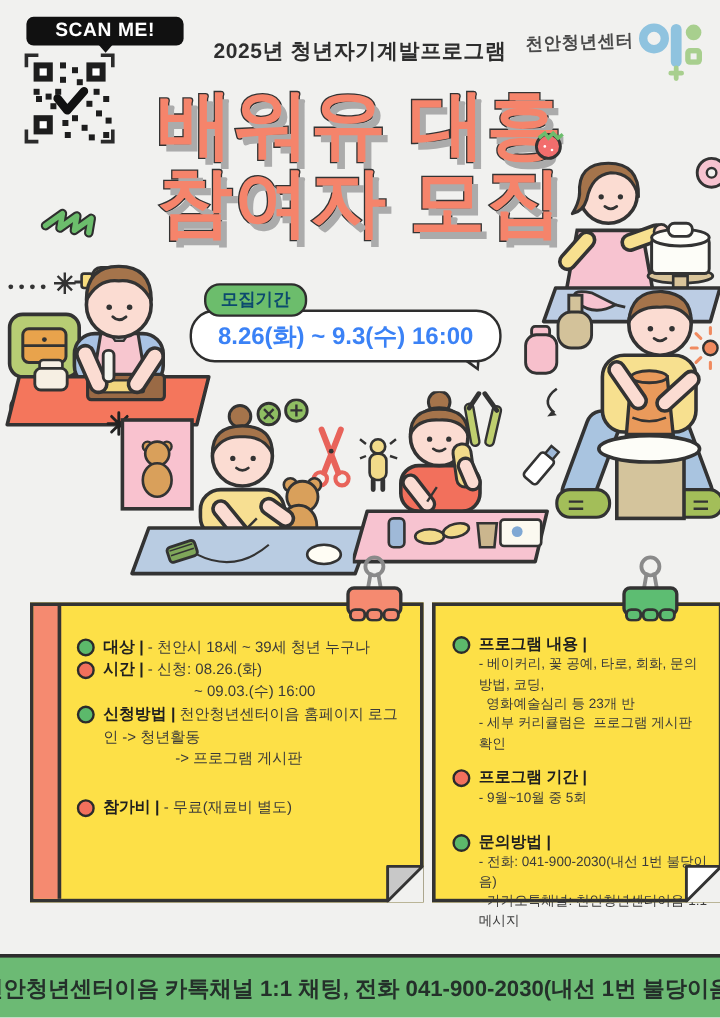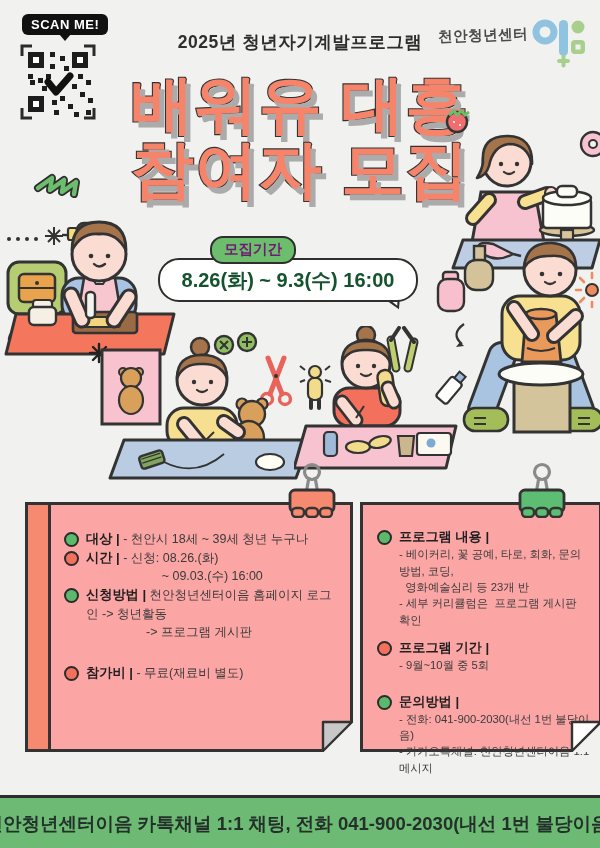--- a/index.html
+++ b/index.html
@@ -2,49 +2,49 @@
 <html><head>
 <meta charset="utf-8">
 <style>
   html,body{margin:0;padding:0;}
   body{font-family:"Liberation Sans",sans-serif;background:#d8d8d8;}
   #poster{position:relative;width:600px;height:848px;background:#F1F1EF;overflow:hidden;margin:0 auto;}
   .abs{position:absolute;}
 
   
   .scan-tag{position:absolute;left:22px;top:14px;background:#111;color:#fff;font-weight:bold;
-    font-size:13px;padding:3px 9px;border-radius:6px;letter-spacing:.5px;}
+    font-size:16px;padding:3px 24px;border-radius:6px;letter-spacing:.5px;}
   .scan-tag:after{content:"";position:absolute;left:50%;bottom:-6px;margin-left:-6px;
     border-left:6px solid transparent;border-right:6px solid transparent;border-top:7px solid #111;}
   .subtitle{position:absolute;left:0;right:0;top:30px;text-align:center;font-size:17.5px;
     font-weight:700;color:#2e2e2e;letter-spacing:.5px;}
   .org-name{position:absolute;right:72px;top:26px;font-size:14.5px;font-weight:800;color:#4a4a4a;
     transform:rotate(-2deg);letter-spacing:.5px;}
 
   
   .main-title{position:absolute;left:0;right:0;top:72px;text-align:center;
     font-size:63px;font-weight:800;line-height:1.03;letter-spacing:1px;color:#F5846B;
     -webkit-text-stroke:2.2px #333;paint-order:stroke fill;
     text-shadow:5px 6px 0 #ABABAB;}
 
   
-  .recruit-badge{position:absolute;left:170px;top:236px;background:#6CBD6C;color:#701a75;
+  .recruit-badge{position:absolute;left:170px;top:236px;background:#6CBD6C;color:#0c4a6e;
     border:2.2px solid #2e2e2e;border-radius:13px;font-size:14.5px;font-weight:800;
-    padding:2px 12px 3px;z-index:6;margin-left:40px;}
+    padding:2px 12px 3px;z-index:6;}
   .recruit-bubble{position:absolute;left:158px;top:258px;width:256px;height:40px;background:#fff;
     border:2.6px solid #2e2e2e;border-radius:21px;display:flex;align-items:center;justify-content:center;
-    font-size:20px;font-weight:800;color:#14532d;z-index:5;}
+    font-size:20px;font-weight:800;color:#3b82f6;z-index:5;}
   .bubble-tail{position:absolute;left:388px;top:296px;width:0;height:0;z-index:4;
     border-left:8px solid transparent;border-right:8px solid transparent;border-top:14px solid #2e2e2e;
     transform:rotate(-25deg);}
   .bubble-tail:after{content:"";position:absolute;left:-5px;top:-14px;
     border-left:5px solid transparent;border-right:5px solid transparent;border-top:10px solid #fff;}
 
   
-  .card{position:absolute;top:502px;height:250px;background:#fca5a5;border:3px solid #333;box-sizing:border-box;}
+  .card{position:absolute;top:502px;height:250px;background:#fde047;border:3px solid #333;box-sizing:border-box;}
   .card-left{left:25px;width:328px;}
   .card-right{left:360px;width:242px;}
   .card-strip{position:absolute;left:0;top:0;bottom:0;width:20px;background:#F58A70;border-right:3px solid #333;}
   .card-body{position:absolute;top:22px;font-size:12.5px;color:#3a3a3a;line-height:1.45;}
   .card-left .card-body{left:36px;right:12px;}
   .card-right .card-body{left:14px;right:8px;font-size:11.3px;}
   .item{display:flex;align-items:flex-start;}
   .bullet{flex:0 0 auto;width:11px;height:11px;border-radius:50%;border:2.6px solid #2b2b2b;
     margin:3px 7px 0 0;}
   .bullet.green{background:#5CB96B;}

